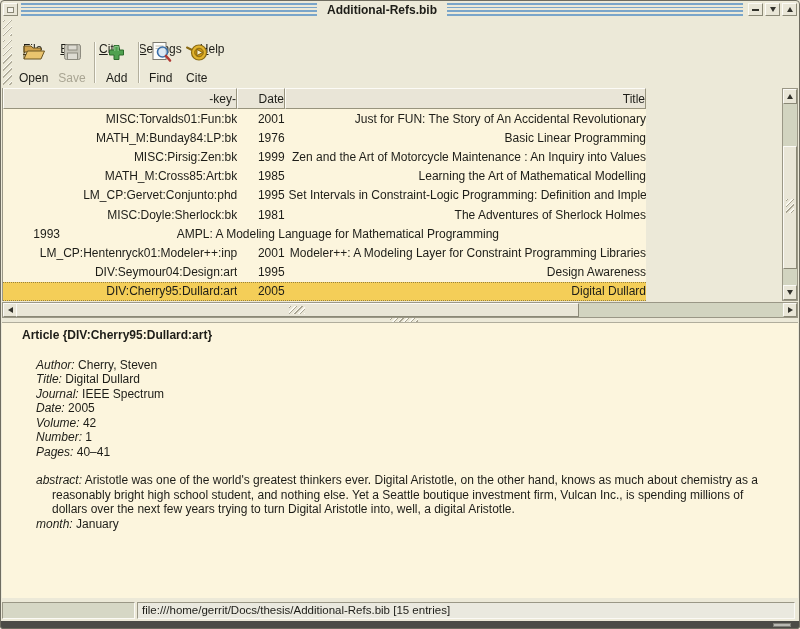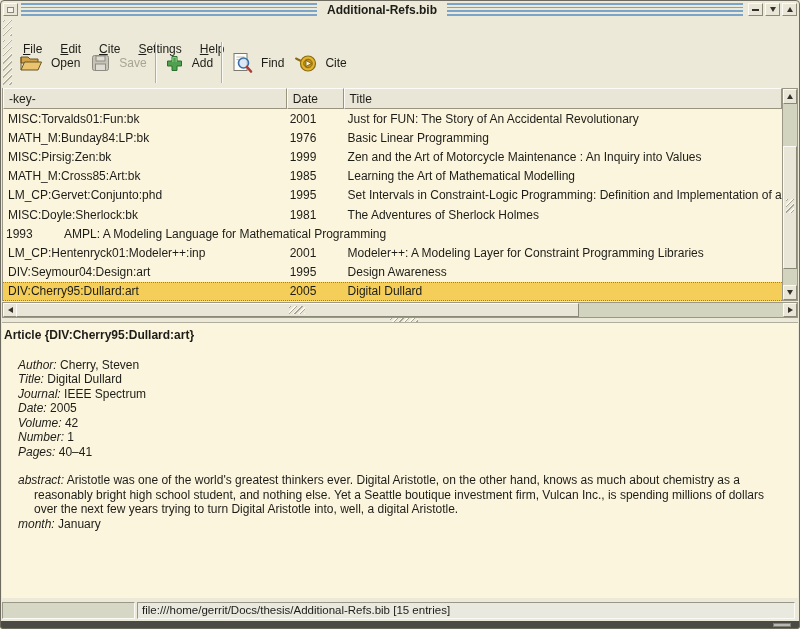--- a/index.html
+++ b/index.html
@@ -36,27 +36,27 @@
     background:repeating-linear-gradient(135deg,#fbfaf2 0 1px,#b3af9d 1px 2px,#ece9d8 2px 5px); }
 
   
   .menubar { position:absolute; top:18px; left:2px; right:2px; height:20px; display:flex; align-items:center; }
   .menu-items { display:flex; align-items:flex-start; height:100%;margin-top:42px; }
   .menu-item { display:inline-block; padding:3px 9px; font-size:12px; cursor:default; }
   .menu-item::first-letter { text-decoration:underline; }
 
   
   .toolbar { position:absolute; top:38px; left:2px; right:2px; height:49px; display:flex; align-items:stretch; }
-  .tool-btn { min-width:36px; padding:3px 5px 2px; display:flex; flex-direction:row; align-items:center; justify-content:flex-end; gap:8px; font-size:12px; }
+  .tool-btn { min-width:36px; padding:3px 5px 2px; display:flex; flex-direction:column; align-items:center; justify-content:flex-end; gap:8px; font-size:12px; }
   .tool-btn .ticon { height:22px; display:flex; align-items:center; }
   .tool-btn.disabled { color:#a9a593; }
   .tool-sep { width:2px; margin:4px 3px; border-left:1px solid #b3af9d; border-right:1px solid #fbfaf2; }
 
   
-  .table-area { position:absolute; top:88px; left:2px; width:780px; height:213px; background:#fcf5dd; border-left:1px solid #9a9786; }
+  .table-area { position:absolute; top:88px; left:2px; width:644px; height:213px; background:#fcf5dd; border-left:1px solid #9a9786;text-align:right; }
   .thead { position:absolute; top:0; left:0; right:0; height:21px; display:flex; }
   .th { background:#e9e5d7; border:1px solid; border-color:#fcfbf6 #98947e #98947e #fcfbf6; font-size:12px; padding:3px 0 0 5px; overflow:hidden; white-space:nowrap; }
   .th.key   { width:284px; }
   .th.date  { width:57px; }
   .th.title { width:439px; }
   .tbody { position:absolute; top:21px; left:0; right:0; bottom:0; overflow:hidden; }
   .trow { height:19.2px; display:flex; align-items:center; font-size:12px; white-space:nowrap; }
   .trow .c-key   { width:284px; padding-left:5px; overflow:hidden; }
   .trow .c-date  { width:57px;  padding-left:3px; overflow:hidden; }
   .trow .c-title { width:439px; padding-left:4px; overflow:hidden; }
@@ -74,21 +74,21 @@
   .hs-thumb { position:absolute; top:0; left:13px; width:563px; height:14px; background:#e9e6d7; border:1px solid; border-color:#fbfaf5 #8a8876 #8a8876 #fbfaf5; }
   .grip { position:absolute; background:repeating-linear-gradient(135deg,#fbfaf2 0 1px,#a8a492 1px 2px,transparent 2px 4px); }
   .vs-thumb .grip { left:2px; right:2px; top:52px; height:14px; }
   .hs-thumb .grip { top:2px; bottom:2px; left:272px; width:16px; }
 
   
   .splitter { position:absolute; top:318px; left:2px; right:2px; height:4px; }
   .splitter .grip { left:388px; width:28px; top:0; bottom:0; }
 
   
-  .detail { position:absolute; top:322px; left:2px; right:2px; height:276px; background:#fcf5dd; border-top:1px solid #b0ad9c; padding:5px 2px; font-size:12px; line-height:14.5px; overflow:hidden; }
+  .detail { position:absolute; top:322px; left:2px; right:2px; height:276px; background:#fcf5dd; border-top:1px solid #b0ad9c; padding:5px 20px; font-size:12px; line-height:14.5px; overflow:hidden; }
   .detail .heading { font-weight:bold; margin-bottom:15px; }
   .detail .fields { margin-left:14px; }
   .detail .flabel { font-style:italic; }
   .detail .para { margin-left:14px; margin-top:14px; padding-left:16px; text-indent:-16px; max-width:756px; }
   .detail .month-line { margin-left:14px; }
 
   
   .statusbar { position:absolute; top:598px; left:0; right:0; height:23px; background:#ece9d8; }
   .sb-left { position:absolute; left:2px; top:4px; width:133px; height:17px; background:#d6d7c5; border:1px solid; border-color:#9a9786 #fbfaf5 #fbfaf5 #9a9786; }
   .sb-main { position:absolute; left:137px; right:5px; top:4px; height:17px; background:#eae9df; border:1px solid; border-color:#9a9786 #fbfaf5 #fbfaf5 #9a9786; font-size:11.5px; line-height:15px; padding-left:4px; white-space:nowrap; overflow:hidden; }

